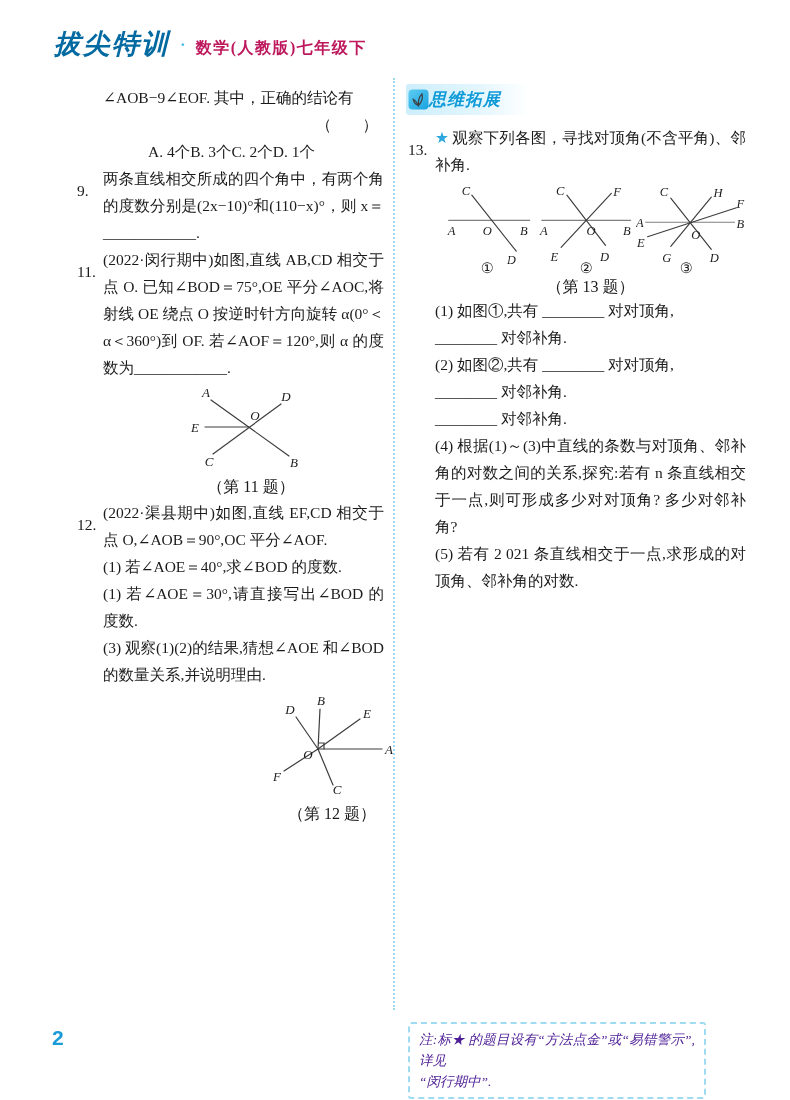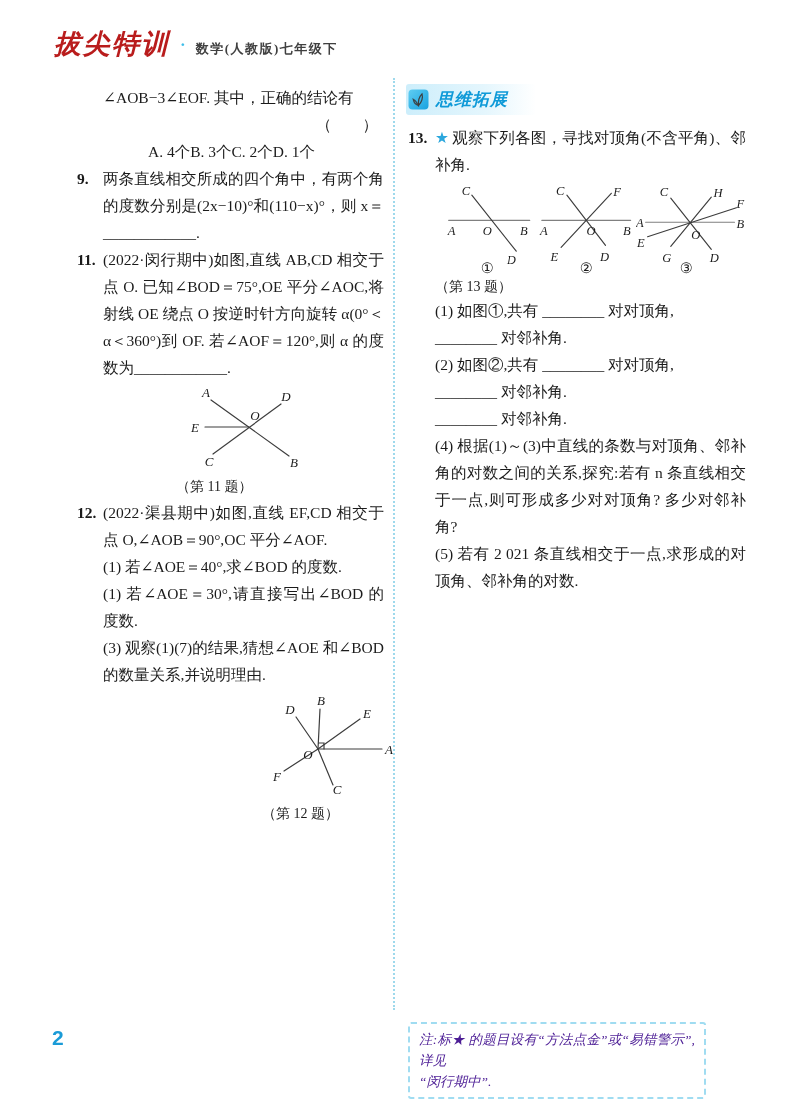--- a/index.html
+++ b/index.html
@@ -3,43 +3,43 @@
 <meta charset="utf-8">
 <style>
   html,body{margin:0;padding:0}
   body{
     width:790px;height:1100px;position:relative;background:#ffffff;overflow:hidden;
     font-family:"Liberation Serif","DejaVu Serif",serif;color:#1b1b1b;
   }
   
   .page-header{position:absolute;left:54px;top:26px;display:flex;align-items:baseline;gap:10px}
   .logo{font-family:"Liberation Sans","DejaVu Sans",sans-serif;font-style:italic;font-weight:bold;
-        font-size:27px;color:#b91c1c;letter-spacing:2px}
+        font-size:27px;color:#0369a1;letter-spacing:2px}
   .logo-dot{color:#3ebee9;font-size:17px;font-weight:bold;transform:translateY(-3px)}
-  .subtitle{font-size:13px;font-weight:bold;color:#404040;letter-spacing:1.5px}
+  .subtitle{font-size:16px;font-weight:bold;color:#be185d;letter-spacing:1.5px}
   
   .col-divider{position:absolute;left:393px;top:78px;height:932px;border-left:2px dotted #9ed9ec}
   .col-left{position:absolute;left:80px;top:84px;width:304px;font-size:15.5px;line-height:27px;text-align:justify}
   .col-right{position:absolute;left:408px;top:84px;width:338px;font-size:15.5px;line-height:27px;text-align:justify}
   .q{position:relative;padding-left:23px}
-  .qnum{position:absolute;left:-3px;top:0;font-weight:bold;font-style:normal}
+  .qnum{position:absolute;left:-3px;top:12px;font-weight:normal;font-style:normal}
   .bracket{text-align:right;padding-right:6px}
   .options{display:flex;justify-content:center;padding-left:23px;padding-right:24px}
   .blankline{letter-spacing:0}
   
   .fig{text-align:center}
   .fig11{width:150px;margin:3px 0 2px 96px}
   .fig12{width:140px;margin:5px 0 0 182px}
-  .fig-caption{font-size:14px;line-height:21px;text-align:left}
+  .fig-caption{font-size:16px;line-height:21px;text-align:center}
   svg text{font-size:13px;font-style:italic;fill:#1b1b1b;font-family:"Liberation Serif","DejaVu Serif",serif}
   svg text.tag{font-style:normal;font-size:15px}
   svg line,svg path{stroke:#3d3d3d;stroke-width:1.2;stroke-linecap:round;fill:none}
   svg line.lite{stroke:#808080}
   
-  .section-head{display:inline-flex;align-items:center;gap:7px;margin:0 0 9px -2px;
+  .section-head{display:inline-flex;align-items:center;margin:0 0 9px -2px;
     background:linear-gradient(90deg,#cdeefb 0%,#e4f6fd 60%,#ffffff 100%);
     padding:2px 28px 2px 2px;border-radius:3px}
   .section-title{font-family:"Liberation Sans","DejaVu Sans",sans-serif;font-weight:bold;font-style:italic;
     font-size:17px;color:#0f9ad8;letter-spacing:1px}
   .star{color:#2ba7dd;margin-right:3px}
   .fig13-row{display:flex;justify-content:space-between;align-items:flex-end;margin:4px 0 0 4px}
   
   .pagenum{position:absolute;left:52px;top:1026px;font-family:"Liberation Sans","DejaVu Sans",sans-serif;
     font-weight:bold;font-size:21px;color:#1a9bd7}
   .notebox{position:absolute;left:408px;top:1022px;width:276px;border:2px dashed #a0dcf1;border-radius:3px;
@@ -52,21 +52,21 @@
   <span class="logo">拔尖特训</span>
   <span class="logo-dot">·</span>
   <span class="subtitle">数学(人教版)七年级下</span>
 </header>
 
 <div class="col-divider"></div>
 
 <main class="col-left">
 
   <div class="q">
-    <div>∠AOB−3∠EOF. 其中，正确的结论有</div>
+    <div>∠AOB−9∠EOF. 其中，正确的结论有</div>
     <div class="bracket">（　　）</div>
   </div>
 
   <div class="options">
     <span>A. 4个</span>
     <span>B. 3个</span>
     <span>C. 2个</span>
     <span>D. 1个</span>
   </div>
 
@@ -94,21 +94,21 @@
       <text x="113" y="83" text-anchor="middle">B</text>
     </svg>
     <div class="fig-caption">（第 11 题）</div>
   </div>
 
   <div class="q">
     <span class="qnum">12.</span>
     <span>(2022·渠县期中)如图,直线 EF,CD 相交于点 O,∠AOB＝90°,OC 平分∠AOF.</span>
     <div>(1) 若∠AOE＝40°,求∠BOD 的度数.</div>
     <div>(1) 若∠AOE＝30°,请直接写出∠BOD 的度数.</div>
-    <div>(3) 观察(1)(7)的结果,猜想∠AOE 和∠BOD 的数量关系,并说明理由.</div>
+    <div>(3) 观察(1)(2)的结果,猜想∠AOE 和∠BOD 的数量关系,并说明理由.</div>
   </div>
 
   <div class="fig fig12">
     <svg width="132" height="102" viewBox="0 0 132 102">
       <line x1="52" y1="56" x2="54" y2="16"></line>
       <line x1="52" y1="56" x2="30" y2="24"></line>
       <line x1="52" y1="56" x2="94" y2="26"></line>
       <line x1="52" y1="56" x2="116" y2="56"></line>
       <line x1="52" y1="56" x2="18" y2="78"></line>
       <line x1="52" y1="56" x2="67" y2="92"></line>

